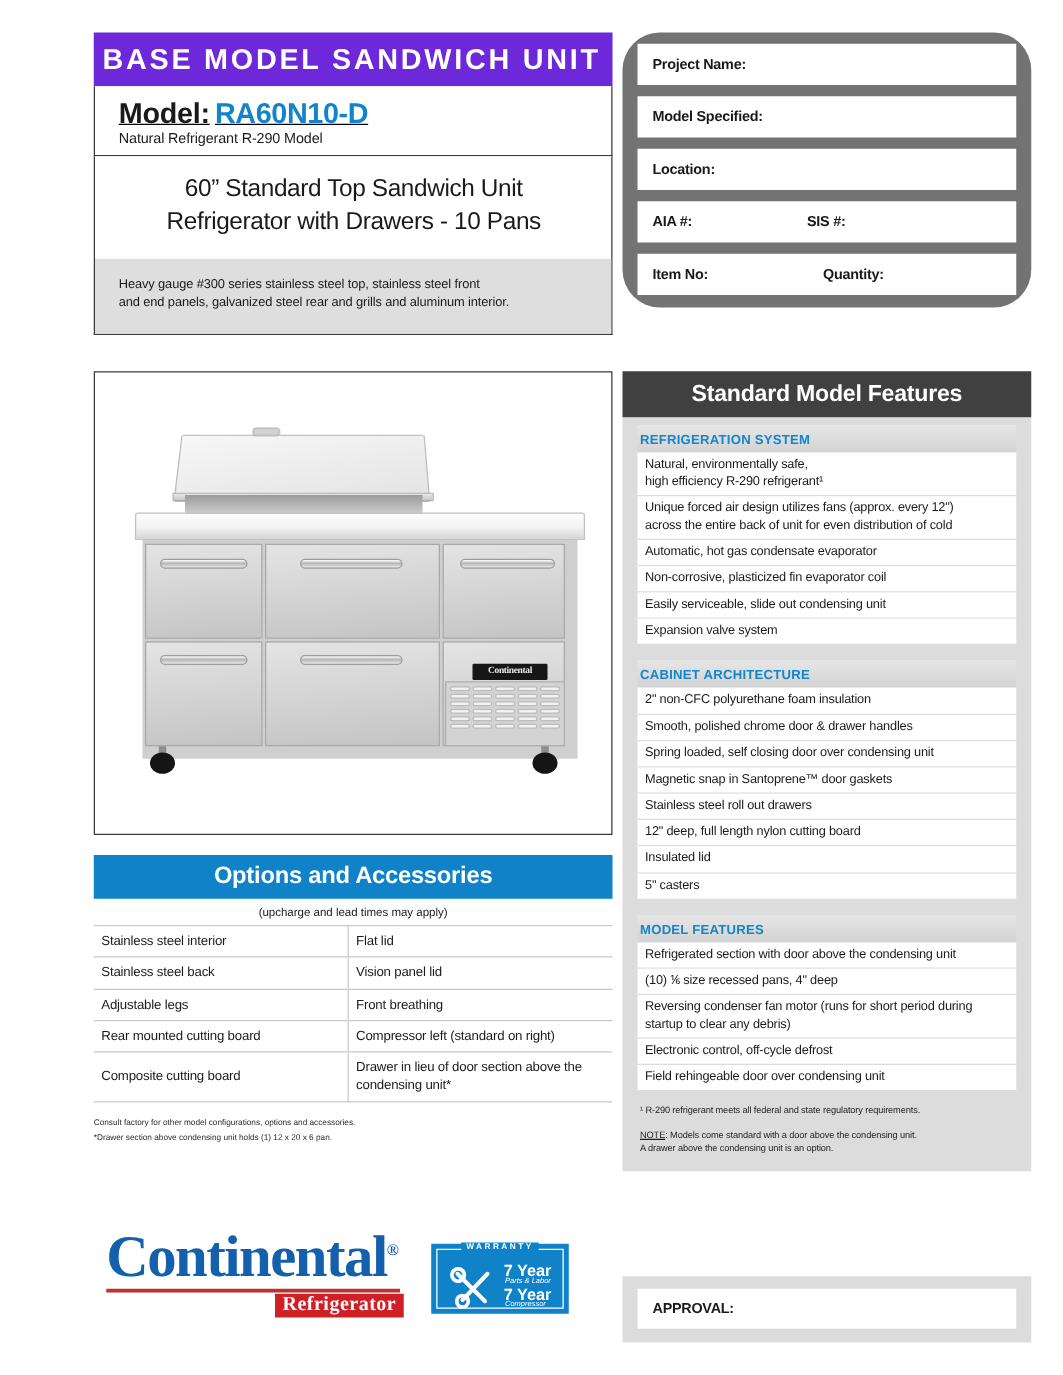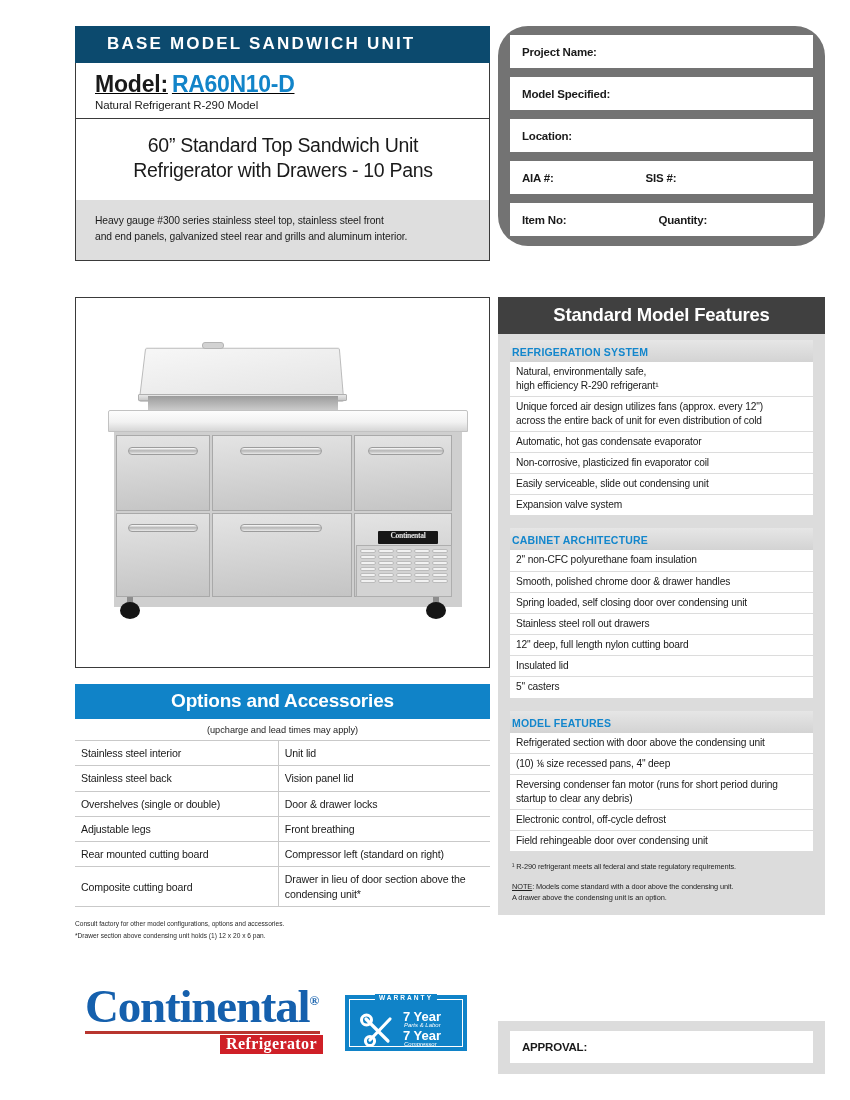--- a/index.html
+++ b/index.html
@@ -10,26 +10,26 @@
     overflow: hidden;
   }
   .page { position: relative; width: 850px; height: 1100px; }
 
   
   .left-col {
     position: absolute; left: 75px; top: 26px; width: 415px;
   }
 
   .blue-banner {
-    background: #0c4a6e;
+    background: #6d28d9;
     color: #ffffff;
     font-weight: bold;
     letter-spacing: 2.2px;
-    font-size: 17px;
-    padding: 9px 0 9px 32px;
+    font-size: 23px;
+    padding: 9px 0 9px 7px;
     line-height: 1.1;
   }
 
   .model-box {
     border: 1.5px solid #3a3a3a;
     border-top: none;
     background: #fff;
     padding: 8px 0 7px 19px;
   }
   .model-line { white-space: nowrap; text-decoration: underline; }
@@ -165,21 +165,21 @@
   }
   .logo-reg { font-size: 13px; vertical-align: super; }
   .logo-rule { height: 3px; background: #b8352f; margin-top: 1px; width: 235px; }
   .logo-sub {
     background: #cf2027; color: #fff; display: inline-block;
     font-family: "Liberation Serif", serif;
     font-size: 16px; font-weight: bold; padding: 0 6px 1px;
     letter-spacing: 0.4px; margin-left: 135px; margin-top: 1px;
   }
   .warranty {
-    position: absolute; left: 267px; top: 12px; width: 122px; height: 56px;
+    position: absolute; left: 267px; top: 12px; width: 110px; height: 56px;
     background: #1083c8; padding: 4px;
   }
   .warranty-inner { width:100%; height:100%; border:1.3px solid #ffffff; position:relative; }
   .w-title {
     position:absolute; left:50%; top:-6px; transform: translateX(-50%);
     background:#1083c8; color:#fff; font-size:6.6px; font-weight:bold;
     letter-spacing:2px; padding: 0 4px; white-space: nowrap;
   }
   .w-tools { position:absolute; left:8px; top:13px; width:40px; height:34px; }
   .w-y1 { position:absolute; left:53px; top:10px; color:#fff; font-size:13px; font-weight:bold; line-height:1; }
@@ -333,29 +333,25 @@
     </div>
   </div>
 
   <div class="opt-wrap">
     <div class="opt-banner">Options and Accessories</div>
     <div class="opt-sub">(upcharge and lead times may apply)</div>
     <table class="opt-table">
       <tbody id="options-body">
           <tr>
             <td>Stainless steel interior</td>
-            <td>Unit lid</td>
+            <td>Flat lid</td>
           </tr>
           <tr>
             <td>Stainless steel back</td>
             <td>Vision panel lid</td>
-          </tr>
-          <tr>
-            <td>Overshelves (single or double)</td>
-            <td>Door &amp; drawer locks</td>
           </tr>
           <tr>
             <td>Adjustable legs</td>
             <td>Front breathing</td>
           </tr>
           <tr>
             <td>Rear mounted cutting board</td>
             <td>Compressor left (standard on right)</td>
           </tr>
           <tr>
@@ -429,20 +425,21 @@
           <div class="feat-item">Non-corrosive, plasticized fin evaporator coil</div>
           <div class="feat-item">Easily serviceable, slide out condensing unit</div>
           <div class="feat-item">Expansion valve system</div>
         </div>
         <div class="sec-gap"></div>
         <div class="sec-head">CABINET ARCHITECTURE</div>
         <div class="feat-list">
           <div class="feat-item">2" non-CFC polyurethane foam insulation</div>
           <div class="feat-item">Smooth, polished chrome door &amp; drawer handles</div>
           <div class="feat-item">Spring loaded, self closing door over condensing unit</div>
+          <div class="feat-item">Magnetic snap in Santoprene™ door gaskets</div>
           <div class="feat-item">Stainless steel roll out drawers</div>
           <div class="feat-item">12" deep, full length nylon cutting board</div>
           <div class="feat-item">Insulated lid</div>
           <div class="feat-item">5" casters</div>
         </div>
         <div class="sec-gap"></div>
         <div class="sec-head">MODEL FEATURES</div>
         <div class="feat-list">
           <div class="feat-item">Refrigerated section with door above the condensing unit</div>
           <div class="feat-item">(10) ⅙ size recessed pans, 4" deep</div>

